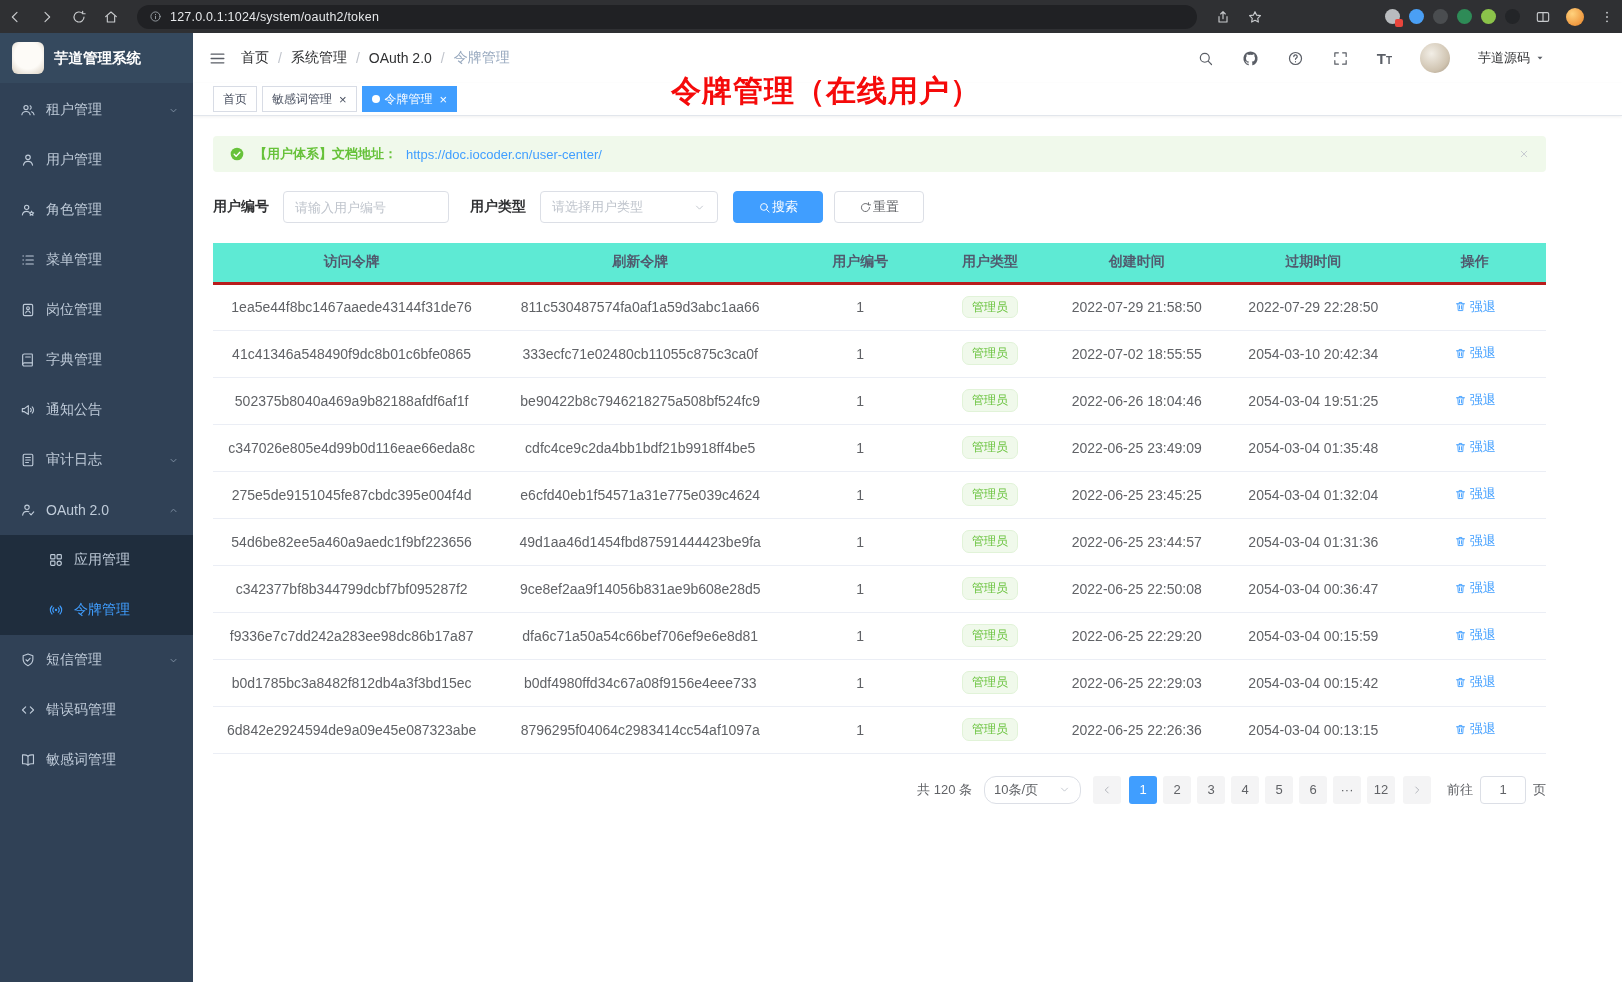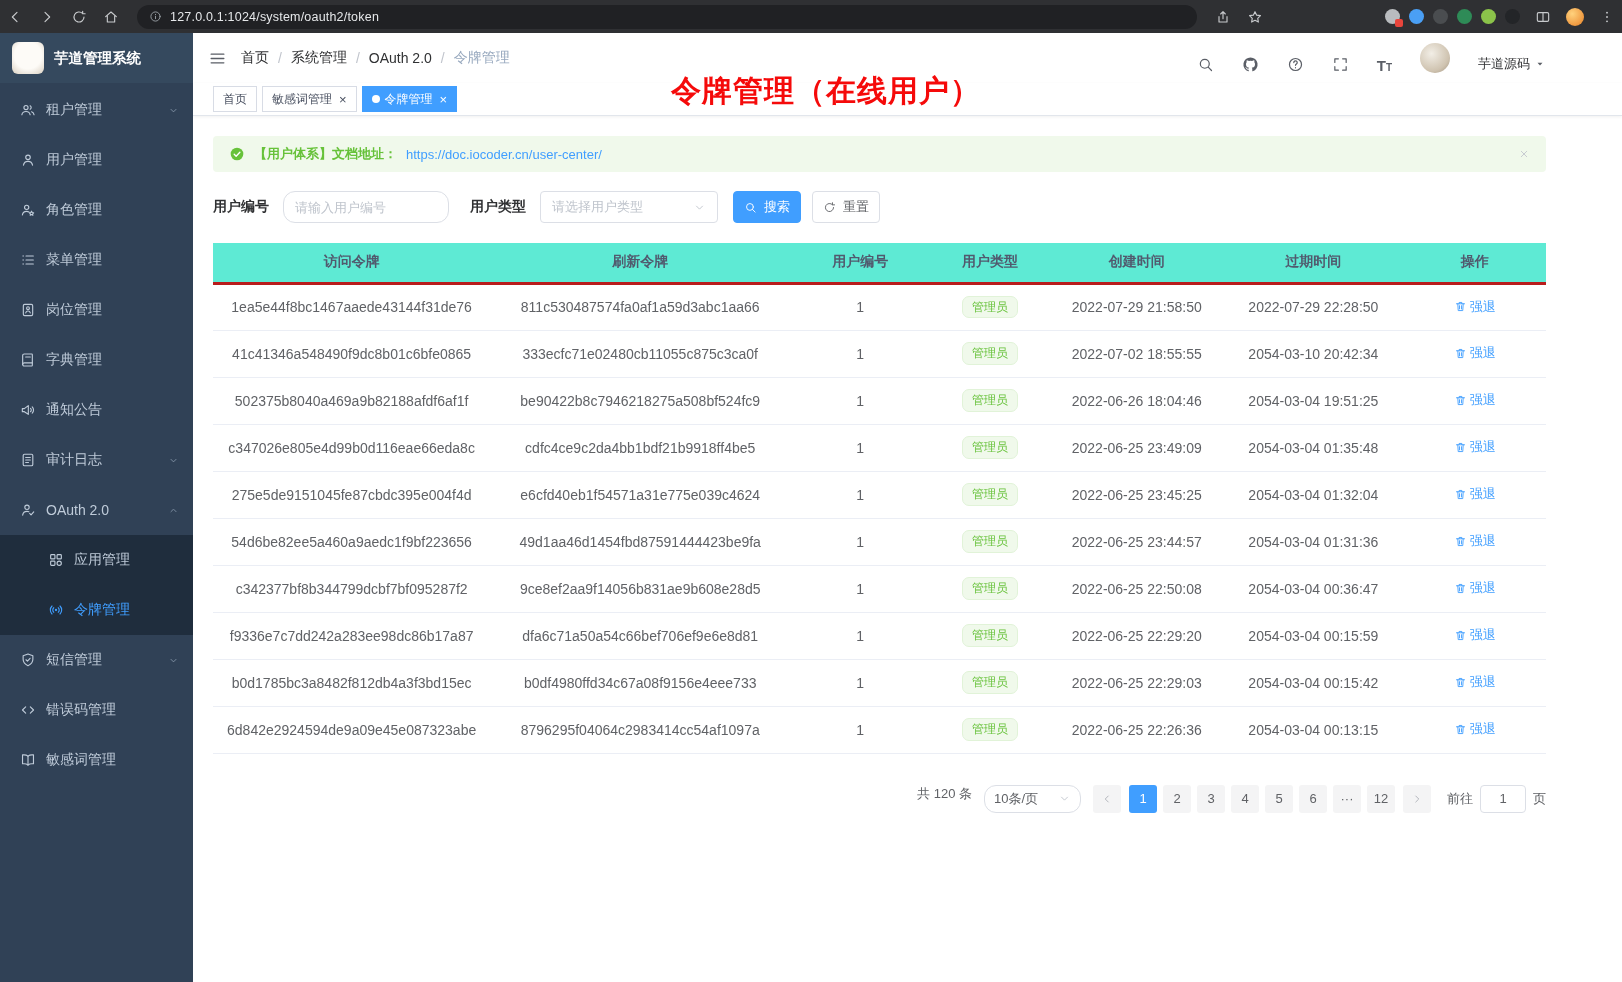--- a/index.html
+++ b/index.html
@@ -37,21 +37,21 @@
   .submenu .mi{padding-left:48px}
 
   
   .main{flex:1;position:relative;background:#fff;overflow:hidden}
   .topbar{height:50px;display:flex;align-items:center;padding:0 76px 0 15px;gap:14px}
   .burger{font-size:19px;color:#5a5e66;cursor:pointer}
   .breadcrumb{display:flex;align-items:center;gap:9px;font-size:14px}
   .bc-item{color:#303133;cursor:pointer}
   .bc-item.last{color:#97a8be;cursor:default}
   .bc-sep{color:#c0c4cc}
-  .topbar-right{margin-left:auto;display:flex;align-items:flex-end;gap:28px}
+  .topbar-right{margin-left:auto;display:flex;align-items:center;gap:28px}
   .hicon{font-size:17px;color:#5a5e66;cursor:pointer}
   .tsize{font-size:15px;font-weight:700;color:#5a5e66;cursor:pointer;line-height:1}
   .tsize small{font-size:10px;font-weight:700}
   .avatar{width:30px;height:30px;border-radius:50%;background:radial-gradient(circle at 38% 35%,#f2eee6,#cfc3b0 65%,#9d8f7b);cursor:pointer}
   .uname{font-size:13px;color:#303133;display:flex;align-items:center;gap:4px;cursor:pointer}
   .ucaret{font-size:12px;color:#5a5e66}
 
   
   .tagsbar{height:33px;display:flex;align-items:center;gap:5px;padding:0 20px;border-bottom:1px solid #e2e6ec;box-shadow:0 1px 3px rgba(0,0,0,.06)}
   .tab-tag{display:inline-flex;align-items:center;gap:5px;height:26px;padding:0 9px;border:1px solid #d8dce5;background:#fff;color:#495060;font-size:12px;cursor:pointer;white-space:nowrap}
@@ -66,36 +66,36 @@
   .content{padding:20px 76px 20px 20px}
   .alert{height:36px;background:#f0f9eb;border-radius:4px;display:flex;align-items:center;gap:9px;padding:0 16px;position:relative}
   .alert .check{font-size:16px}
   .alert-text{color:#67c23a;font-size:13px;font-weight:600}
   .alert-link{color:#409eff;font-size:13px;text-decoration:none;cursor:pointer}
   .alert-close{position:absolute;right:16px;color:#c0c4cc;font-size:12px;cursor:pointer}
 
   .filters{display:flex;align-items:center;margin-top:19px;gap:11px}
   .flabel{font-size:14px;color:#303133;font-weight:700;margin-right:3px;white-space:nowrap}
   .flabel.ml{margin-left:10px}
-  .finput{width:166px;height:32px;border:1px solid #dcdfe6;border-radius:12px;padding:0 11px;font-size:13px;color:#606266;outline:none;font-family:inherit}
+  .finput{width:166px;height:32px;border:1px solid #dcdfe6;border-radius:4px;padding:0 11px;font-size:13px;color:#606266;outline:none;font-family:inherit}
   .finput::placeholder{color:#bfc4cc}
   .fselect{width:178px;height:32px;border:1px solid #dcdfe6;border-radius:4px;display:flex;align-items:center;justify-content:space-between;padding:0 11px;color:#bfc4cc;font-size:13px;cursor:pointer}
   .selcaret{color:#c0c4cc;font-size:13px}
-  .btn{height:32px;border-radius:4px;border:1px solid #dcdfe6;background:#fff;color:#606266;font-size:13px;display:inline-flex;align-items:center;gap:7px;padding:0 10px;cursor:pointer;font-family:inherit}
+  .btn{height:32px;border-radius:4px;border:1px solid #dcdfe6;background:#fff;color:#606266;font-size:13px;display:inline-flex;align-items:center;gap:1px;padding:0 24px;cursor:pointer;font-family:inherit}
   .btn i{font-size:13px}
   .btn.primary{background:#409eff;border-color:#409eff;color:#fff;margin-left:4px}
 
   .table{width:100%;border-collapse:collapse;margin-top:20px;table-layout:fixed}
   .table th{height:40px;background:#5eead4;color:#515a6e;font-size:14px;font-weight:700;text-align:center;border-bottom:3px solid #b91c1c}
   .table td{height:47px;text-align:center;font-size:14px;color:#606266;border-bottom:1px solid #ebeef5;overflow:hidden;white-space:nowrap}
   .tag-success{display:inline-block;background:#f0f9eb;border:1px solid #e1f3d8;color:#67c23a;font-size:12px;padding:3px 9px;border-radius:7px;line-height:1.2}
   .action{color:#409eff;font-size:13px;display:inline-flex;align-items:center;gap:3px;cursor:pointer}
   .action i{font-size:13px}
 
-  .pager{display:flex;align-items:flex-start;justify-content:flex-end;margin-top:31px;gap:8px;font-size:13px;color:#606266}
+  .pager{display:flex;align-items:center;justify-content:flex-end;margin-top:22px;gap:8px;font-size:13px;color:#606266}
   .ptotal{margin-right:4px;white-space:nowrap}
   .psize{width:97px;height:28px;border:1px solid #dcdfe6;border-radius:12px;display:flex;align-items:center;justify-content:space-between;padding:0 9px;color:#606266;cursor:pointer;margin-right:4px}
   .pbtn{min-width:28px;height:28px;border:none;border-radius:3px;background:#f4f4f5;color:#606266;font-size:13px;cursor:pointer;display:inline-flex;align-items:center;justify-content:center;font-family:inherit;padding:0 4px}
   .pbtn.active{background:#409eff;color:#fff}
   .pbtn.nav{color:#a8abb2;font-size:12px}
   .pages{display:flex;gap:6px}
   .goto{display:flex;align-items:center;gap:7px;margin-left:8px}
   .goto-input{width:46px;height:28px;border:1px solid #dcdfe6;border-radius:4px;text-align:center;font-size:13px;color:#606266;outline:none;font-family:inherit}
 </style>
 </head>

